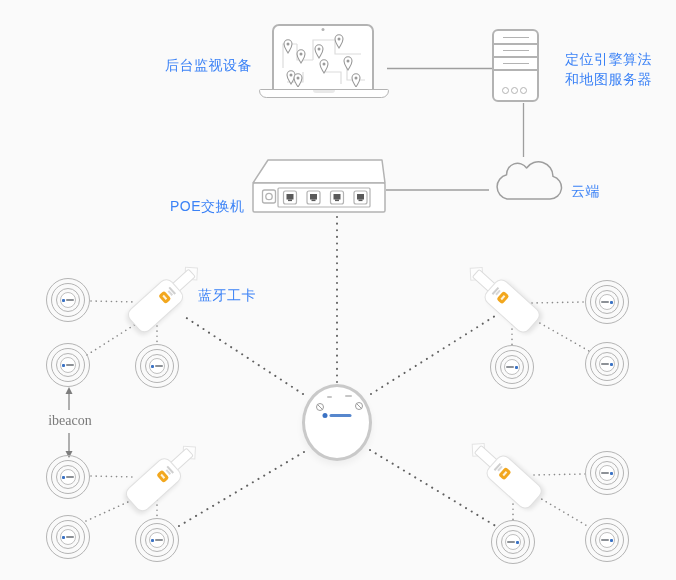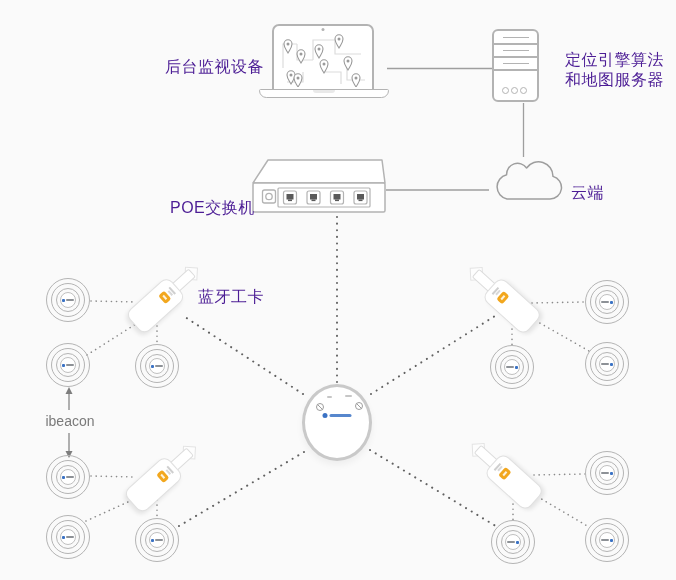--- a/index.html
+++ b/index.html
@@ -12,21 +12,21 @@
   .canvas{position:relative;width:676px;height:580px;background:#fafafa;}
 
   svg.lines{position:absolute;left:0;top:0;z-index:1;}
   .solid{stroke:#9e9e9e;stroke-width:1.3;}
   .dmain{stroke:#616161;stroke-width:2;stroke-linecap:round;stroke-dasharray:0.1 6.5;fill:none;}
   .dfine{stroke:#8a8a8a;stroke-width:1.6;stroke-linecap:round;stroke-dasharray:0.1 5;fill:none;}
   .arr{stroke:#7d7d7d;stroke-width:1.2;}
   .arrhead{fill:#7d7d7d;}
 
   .dev{position:absolute;z-index:2;}
-  .lbl{position:absolute;z-index:3;color:#4c1d95;font-size:16px;letter-spacing:0.5px;white-space:nowrap;}
+  .lbl{position:absolute;z-index:3;color:#3b82f6;font-size:14px;letter-spacing:0.5px;white-space:nowrap;}
 
   
   .laptop-screen{left:272px;top:24px;width:102px;height:67px;background:#fff;
     border:2px solid #b3b3b3;border-radius:7px 7px 2px 2px;box-sizing:border-box;}
   .laptop-cam{position:absolute;left:50%;top:2px;width:3px;height:3px;background:#b3b3b3;
     border-radius:50%;transform:translateX(-50%);}
   .plan{position:absolute;left:3px;top:4px;}
   .laptop-base{left:259px;top:89px;width:130px;height:9px;background:#fff;
     border:1px solid #b3b3b3;border-radius:2px 2px 9px 9px;box-sizing:border-box;}
   .laptop-notch{position:absolute;left:50%;top:0;transform:translateX(-50%);
@@ -71,21 +71,21 @@
     border:1px solid #e3e3e3;transform:rotate(45deg);}
   .badge-strap{position:absolute;left:40px;top:2px;width:9px;height:25px;background:#fff;
     border:1px solid #dcdcdc;border-radius:2px;}
   .badge-body{position:absolute;left:31px;top:23px;width:27px;height:55px;background:#fff;
     border:1px solid #e0e0e0;border-radius:8px;box-shadow:1px 3px 4px rgba(0,0,0,0.09);}
   .badge-txt1{position:absolute;left:9px;top:4px;width:9px;height:1.5px;background:#cfcfcf;}
   .badge-txt2{position:absolute;left:11px;top:7px;width:6px;height:1.5px;background:#d8d8d8;}
   .badge-btn{position:absolute;left:8px;top:11px;width:11px;height:8px;background:#f2a71e;border-radius:2.5px;}
   .badge-btn::after{content:"";position:absolute;left:3px;top:3px;width:5px;height:1.5px;background:#fff;opacity:.85;}
 
-  .lbl-ibeacon{left:44px;top:413px;width:52px;text-align:center;font-size:14px;color:#7a7a7a;letter-spacing:0;}
+  .lbl-ibeacon{left:44px;top:413px;width:52px;text-align:center;font-size:14px;color:#7a7a7a;letter-spacing:0;font-family:Liberation Serif, serif;}
   .lbl-gateway{left:257px;top:471px;width:160px;text-align:center;font-size:14px;color:#595959;}
   .lbl-server{line-height:19.5px;}
 </style>
 </head>
 <body>
 
 <div class="canvas">
 
   <svg class="lines" width="676" height="580" viewBox="0 0 676 580">
 

